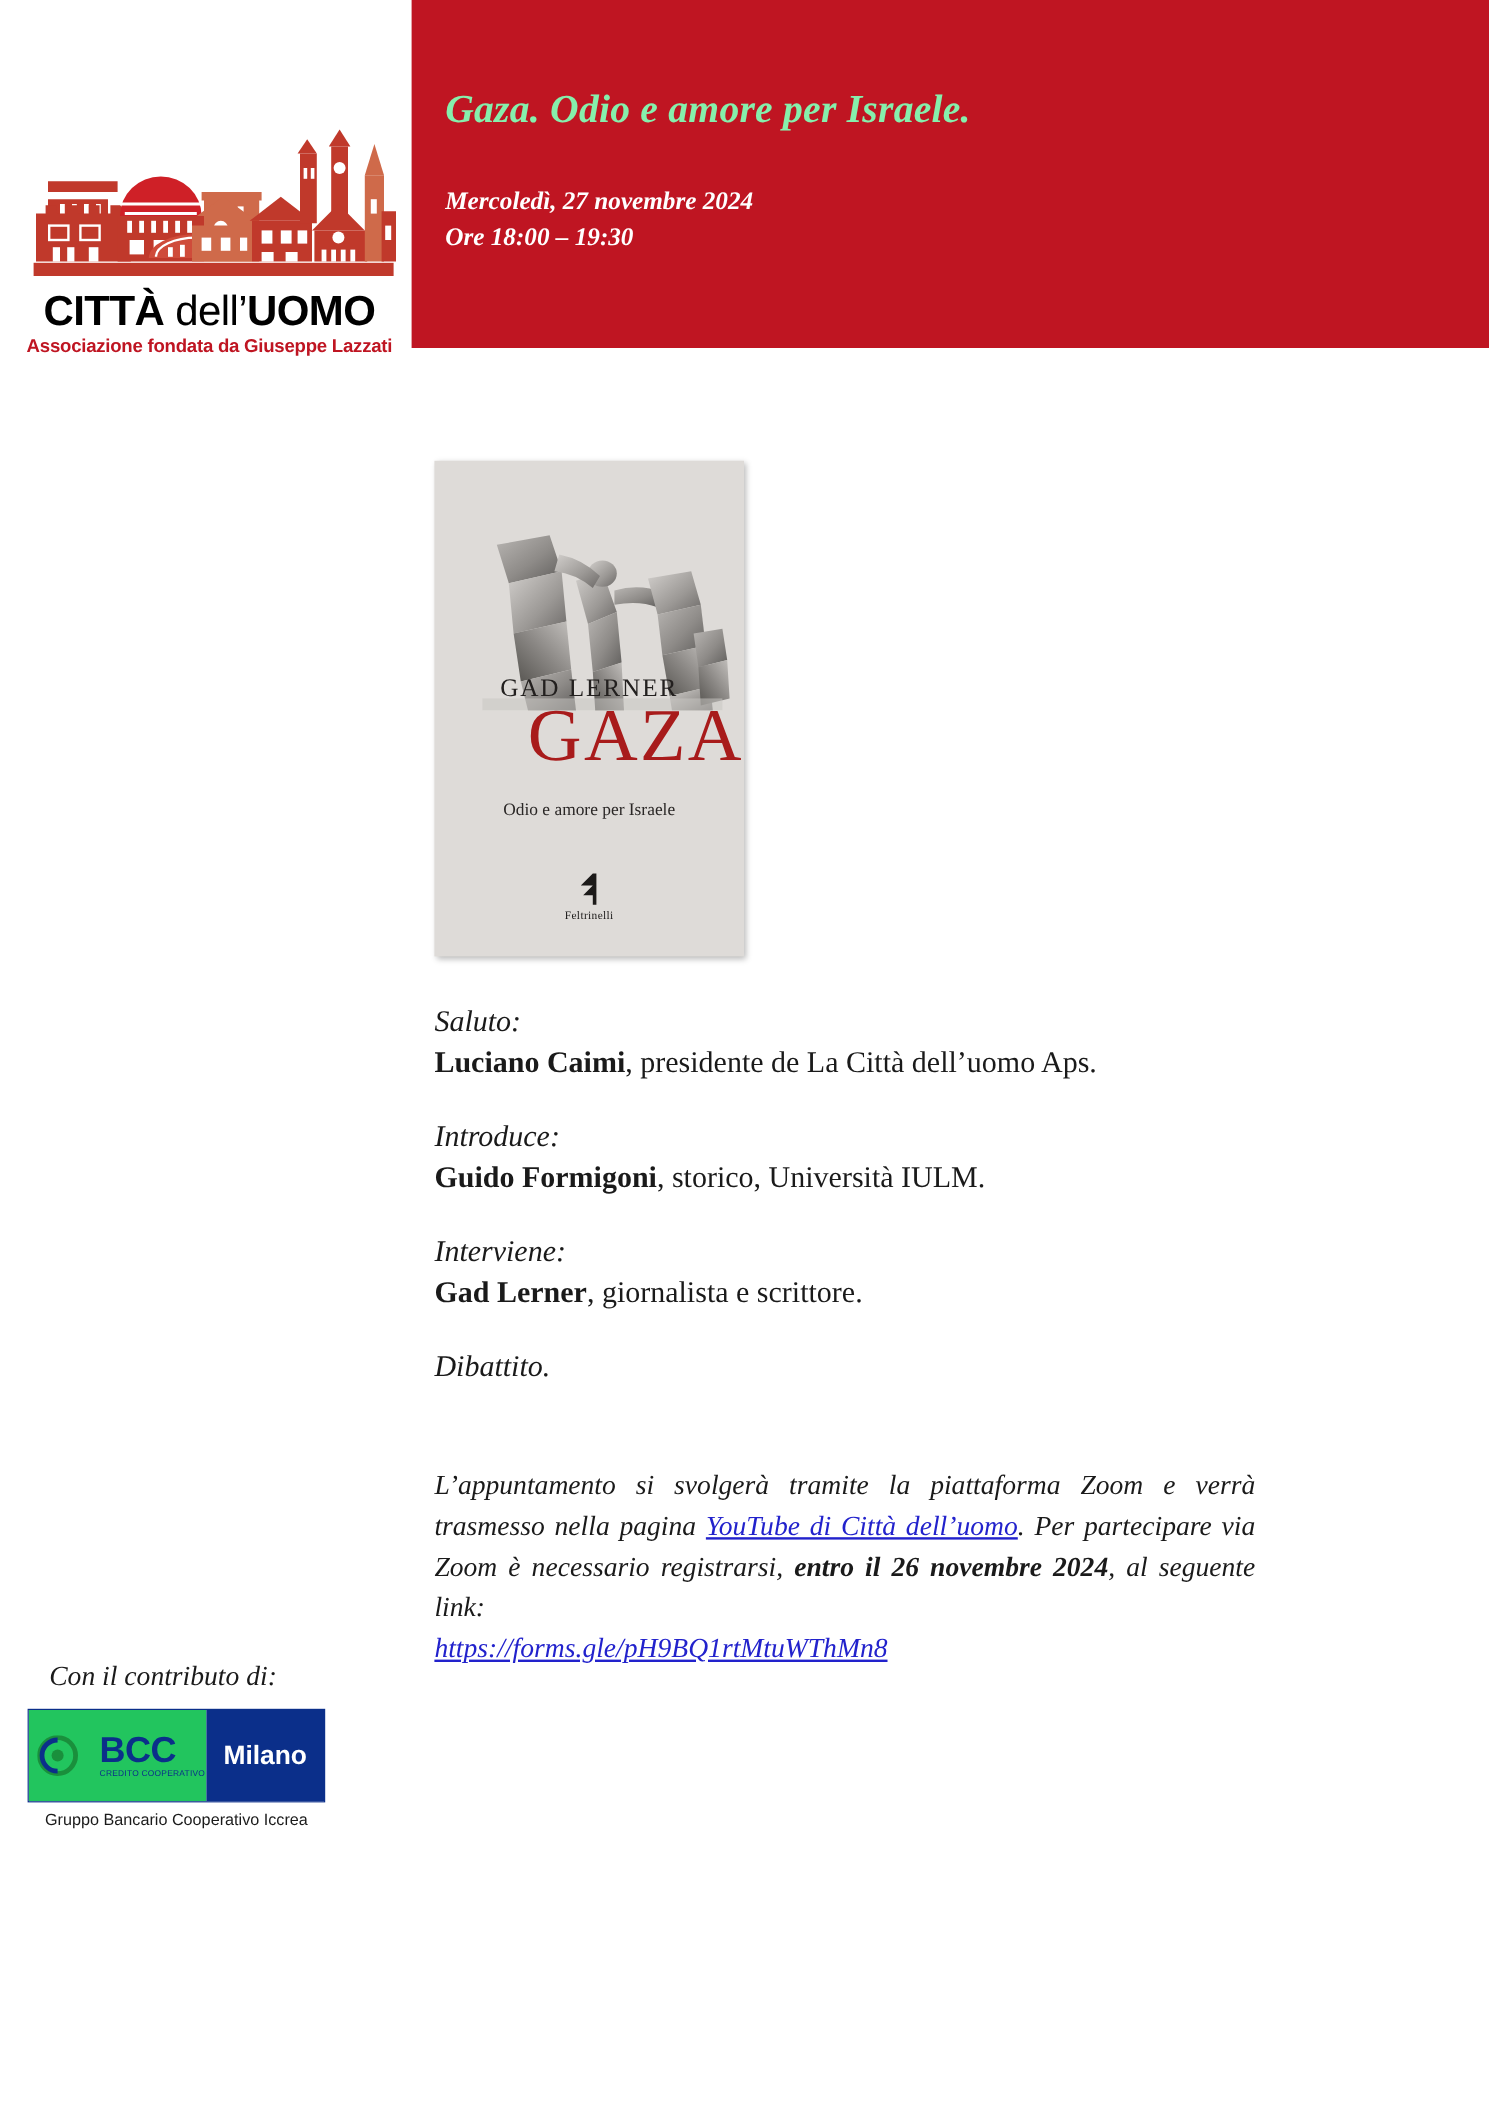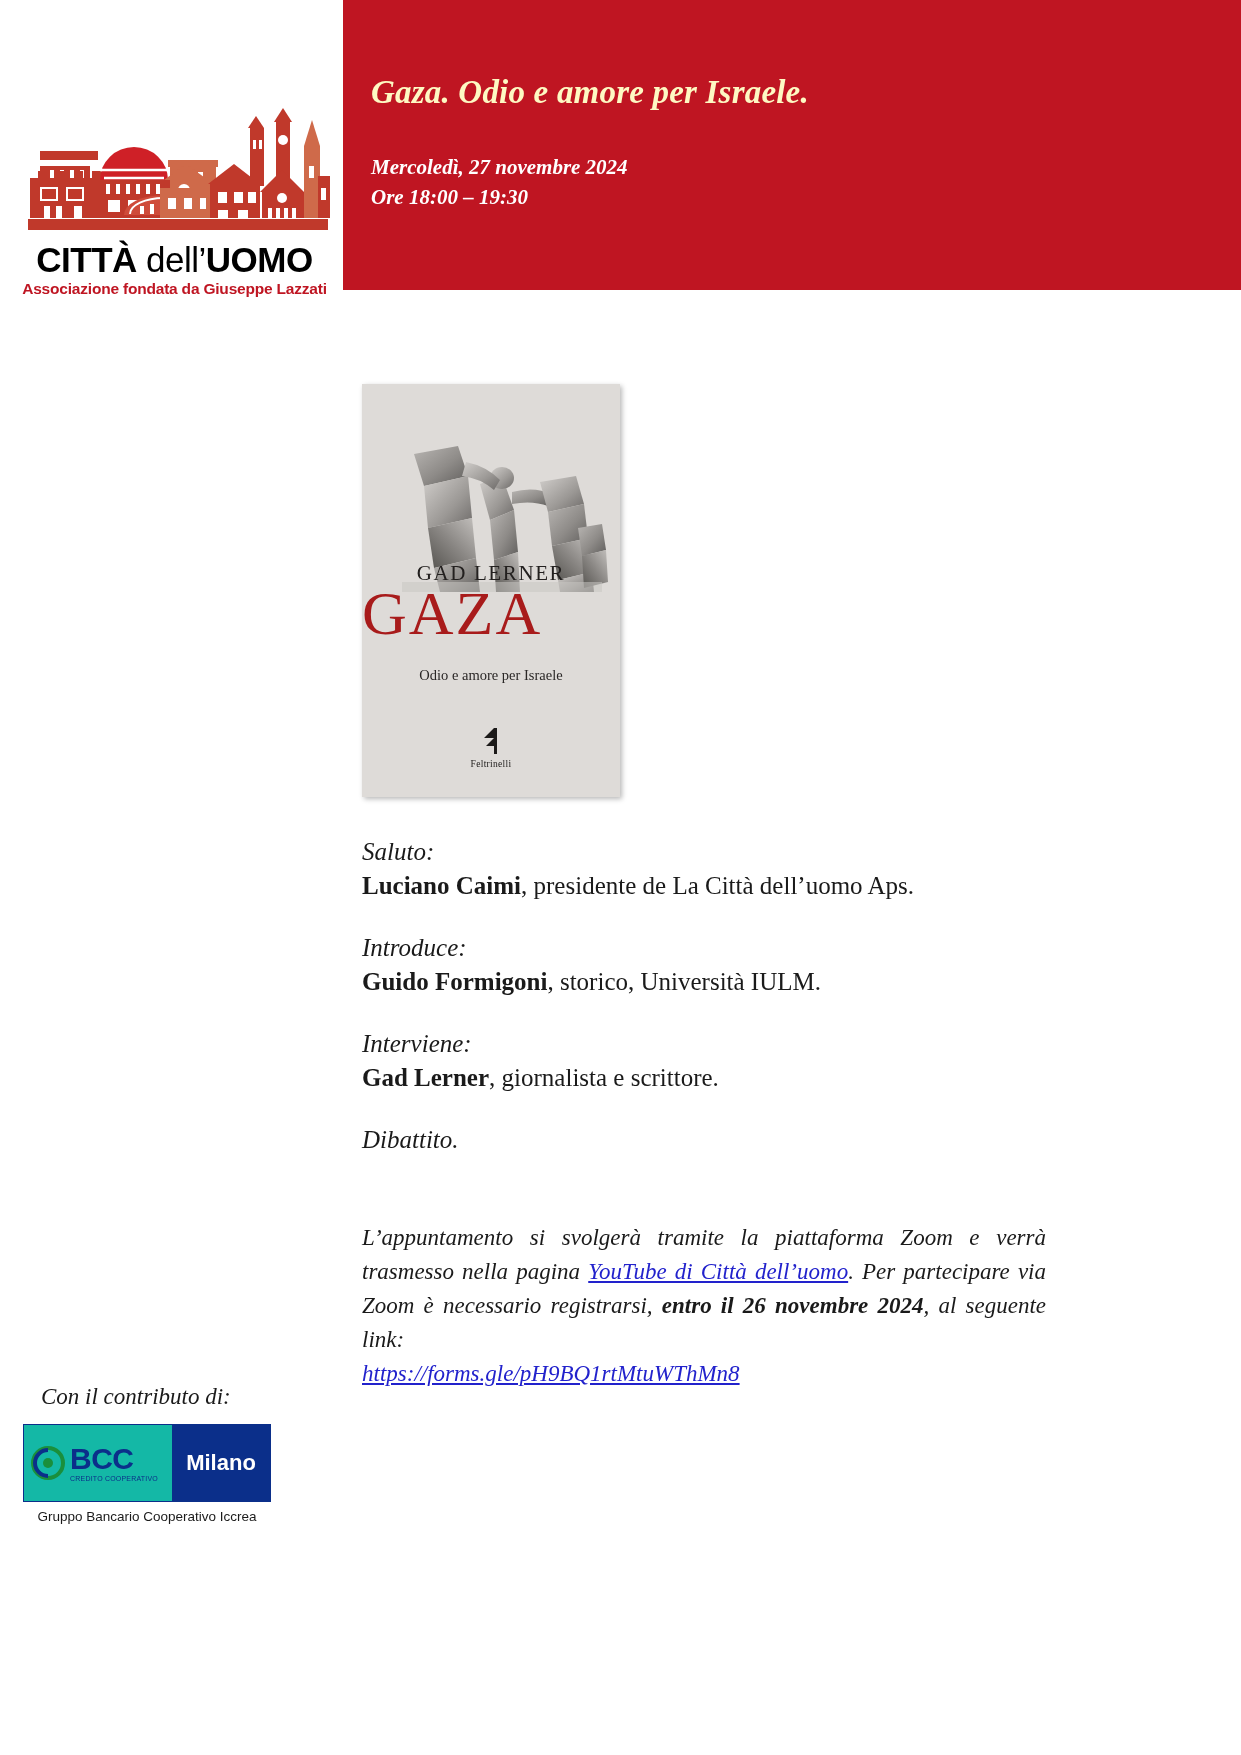--- a/index.html
+++ b/index.html
@@ -23,21 +23,21 @@
     left: 343px; top: 0;
     width: 898px; height: 290px;
     background: #bf1522;
   }
   .header-inner {
     position: absolute;
     left: 28px; top: 70px;
     right: 30px;
   }
   .hdr-title-1 {
-    color: #fef9c3;
+    color: #86efac;
     font-style: italic;
     font-weight: bold;
     font-size: 33px;
     line-height: 44px;
     letter-spacing: .2px;
   }
   .hdr-title-2 {
     color: #ffffff;
     font-weight: bold;
     font-size: 33px;
@@ -116,21 +116,21 @@
     position: absolute;
     left: 0; right: 0; top: 177px;
     text-align: center;
     font-size: 21px;
     letter-spacing: 1.6px;
     color: #23201f;
   }
   .cover-title {
     position: absolute;
     left: 0; right: 0; top: 196px;
-    text-align: left;
+    text-align: right;
     font-size: 62px;
     line-height: 66px;
     letter-spacing: 2px;
     color: #a81b1b;
   }
   .cover-subtitle {
     position: absolute;
     left: 0; right: 0; top: 283px;
     text-align: center;
     font-size: 14.5px;
@@ -212,25 +212,25 @@
     width: 248px;
     height: 78px;
     border: 1.5px solid #0b2f8a;
     background: #ffffff;
     display: flex;
     align-items: stretch;
     overflow: hidden;
   }
   .bcc-left {
     flex: 1 1 auto;
-    background: #14b8a6;
+    background: #22c55e;
     display: flex;
     align-items: center;
     padding-left: 7px;
-    gap: 5px;
+    gap: 18px;
   }
   .bcc-mark { flex: 0 0 auto; }
   .bcc-texts { display: flex; flex-direction: column; justify-content: center; }
   .bcc-bcc {
     font-family: "Liberation Sans", sans-serif;
     font-weight: bold;
     font-size: 30px;
     line-height: 30px;
     color: #0b2f8a;
     letter-spacing: -0.5px;

